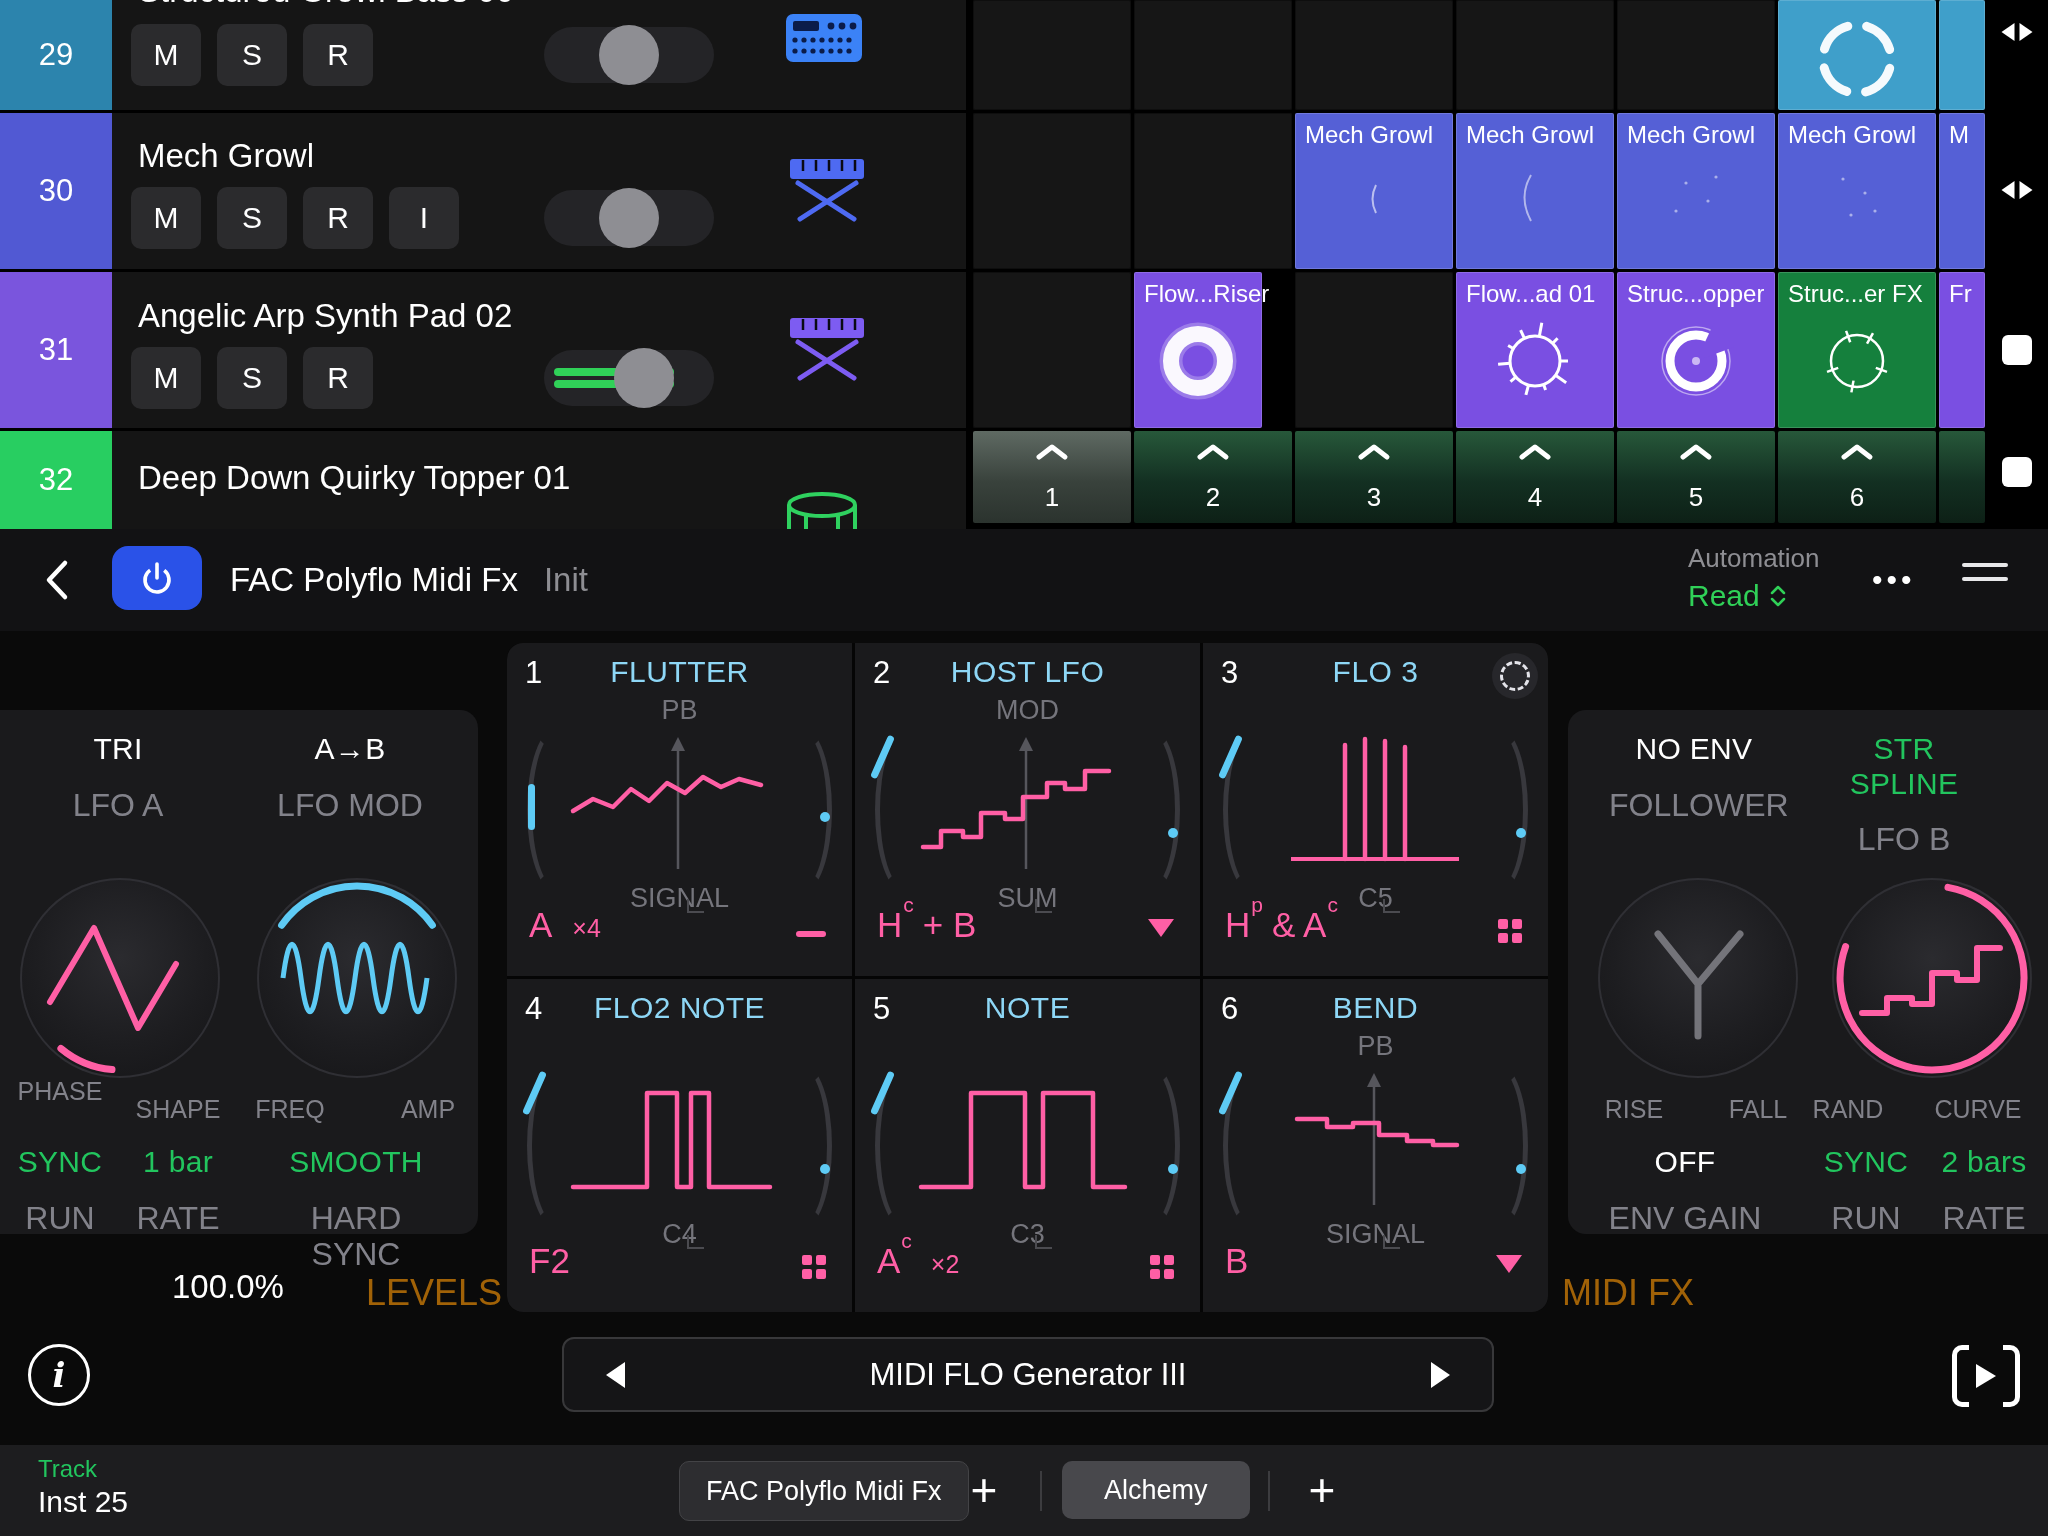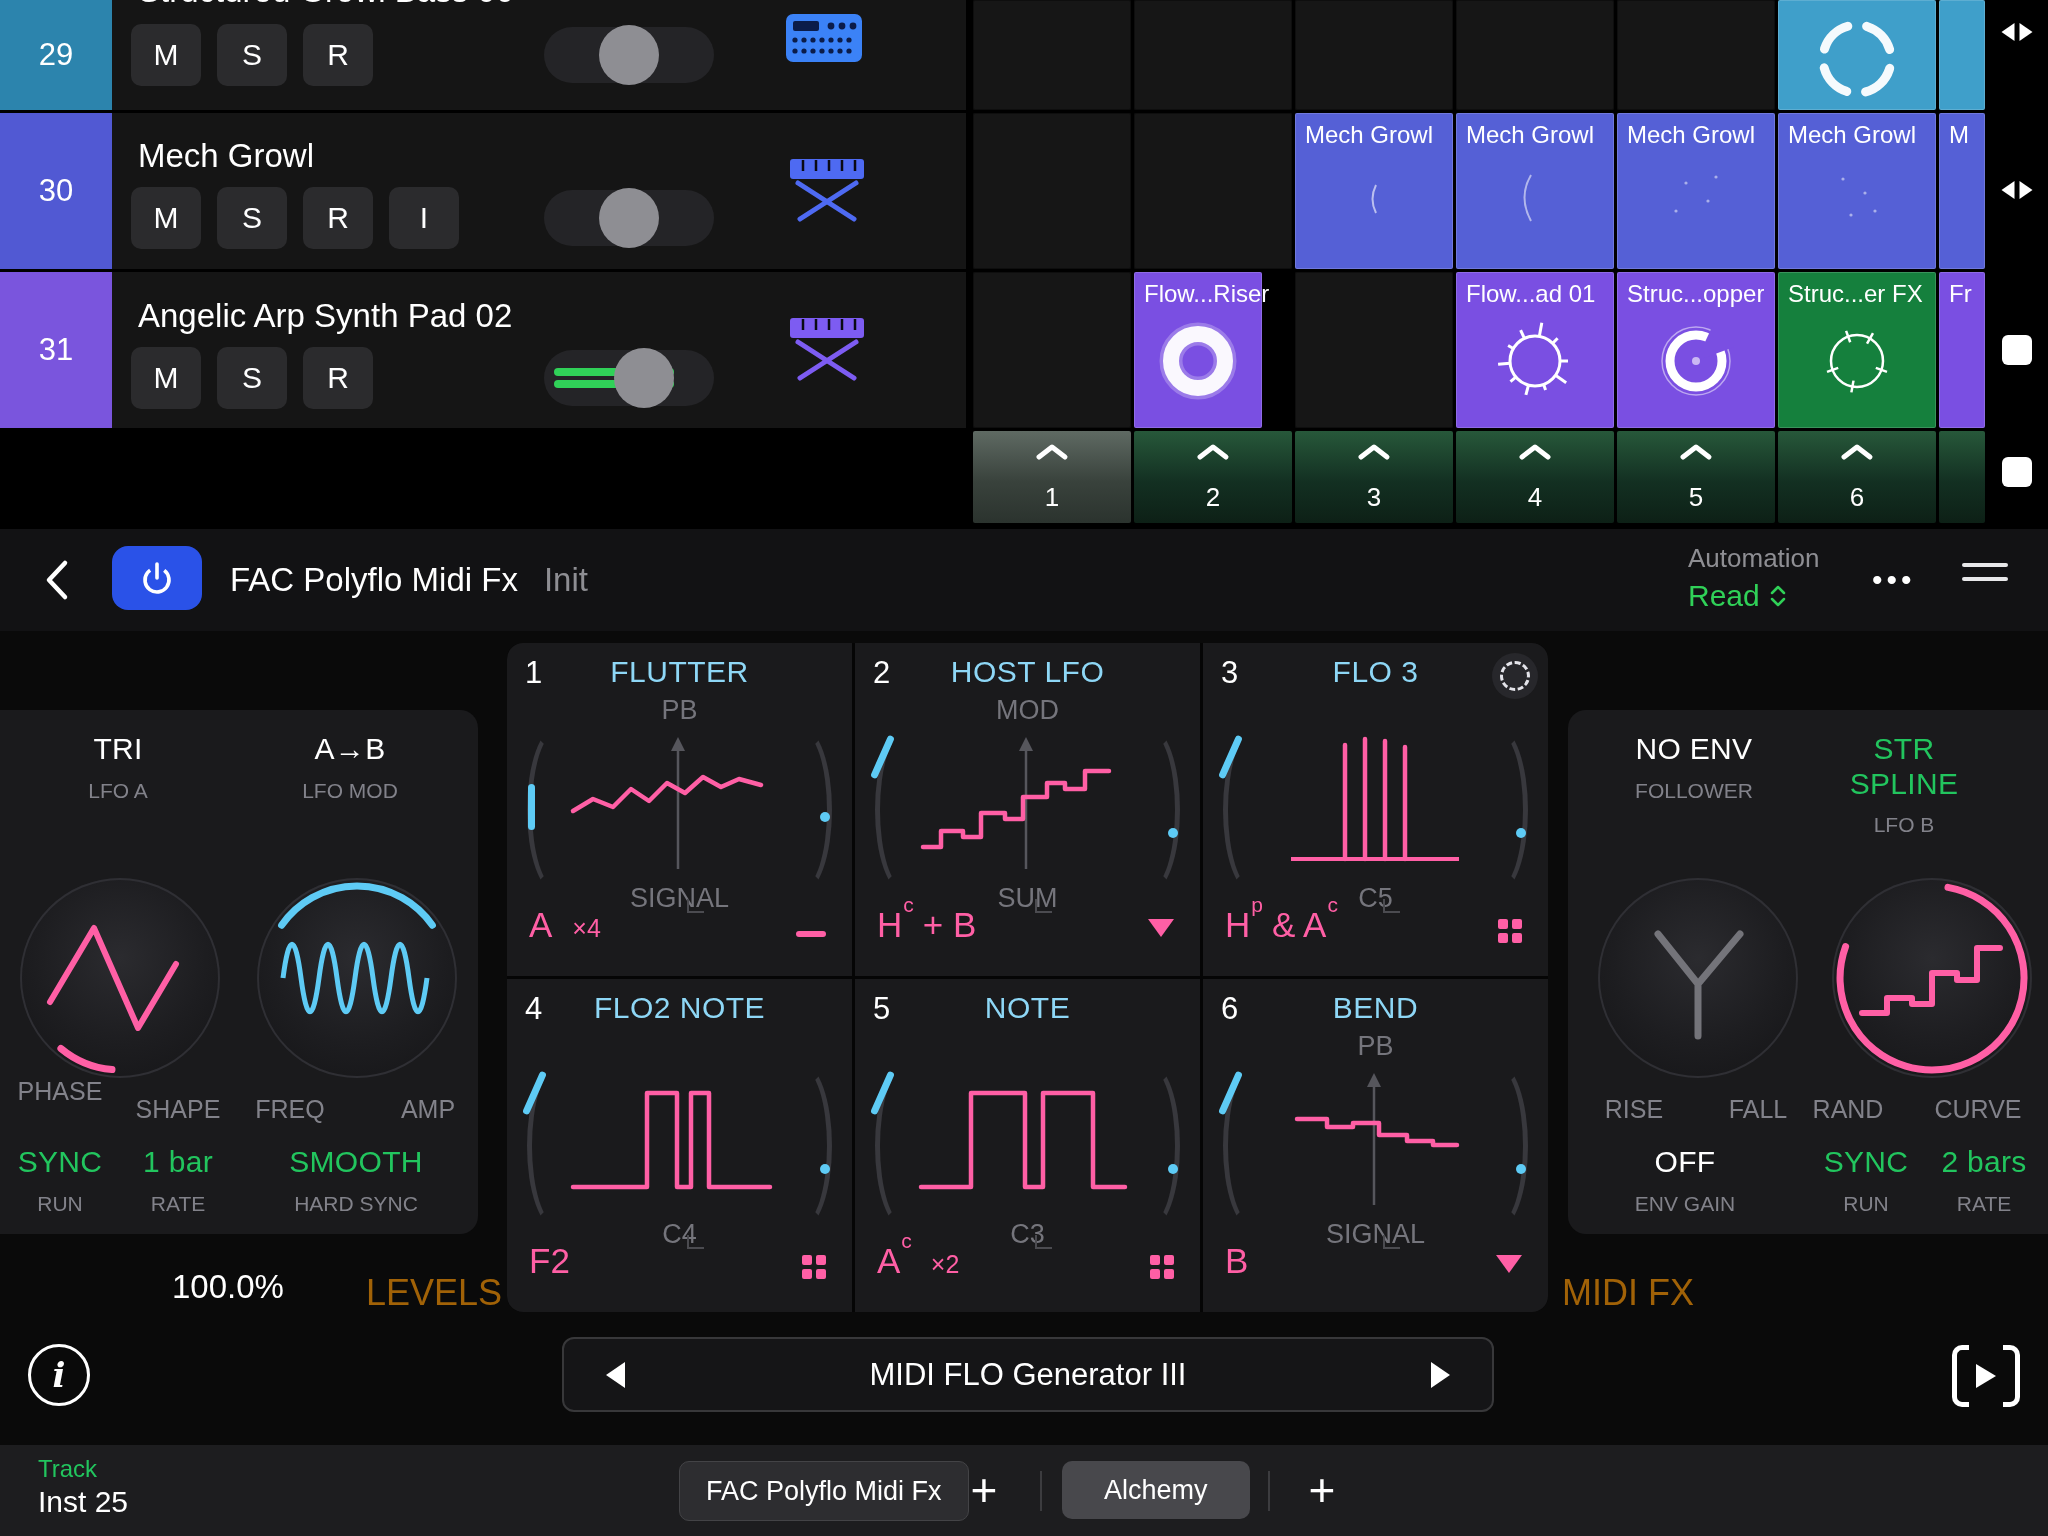--- a/index.html
+++ b/index.html
@@ -43,21 +43,21 @@
 .hamb{position:absolute;left:1962px;top:34px}
 .hamb i{display:block;width:46px;height:4px;background:#e8e8ea;border-radius:2px;margin-bottom:10px}
 
 .pbody{position:absolute;left:0;top:631px;width:2048px;height:814px;background:#0a0a0a}
 .panel{position:absolute;background:#1a1a1c;border-radius:18px}
 .knob{position:absolute;width:200px;height:200px;border-radius:50%;background:radial-gradient(circle at 50% 40%,#2b2b2f,#1d1d20 55%,#141416);box-shadow:inset 0 0 0 2px #2f2f34}
 .knob svg{position:absolute;inset:0}
 .param{position:absolute;text-align:center;width:170px;line-height:1.15}
 .param .v{display:block;font-size:30px;color:#fff;letter-spacing:.3px}
 .param .v.pink{color:#22c55e}
-.param .l{display:block;font-size:21px;color:#82828a;margin-top:12px}
+.param .l{display:block;font-size:32px;color:#82828a;margin-top:20px}
 .klabel{position:absolute;font-size:25px;color:#82828a;transform:translateX(-50%);white-space:nowrap}
 .mods{position:absolute;left:507px;top:12px;width:1041px;height:669px;display:grid;grid-template-columns:345px 345px 345px;grid-template-rows:333px 333px;gap:3px;background:#050505;border-radius:16px;overflow:hidden}
 .mod{position:relative;background:#1a1a1c}
 .m-num{position:absolute;left:18px;top:12px;font-size:31px;color:#fff}
 .m-title{position:absolute;left:0;right:0;top:12px;text-align:center;font-size:30px;color:#8ed7f6;letter-spacing:.5px}
 .m-top{position:absolute;left:0;right:0;top:52px;text-align:center;font-size:27px;color:#75757c}
 .m-bottom{position:absolute;left:0;right:0;top:240px;text-align:center;font-size:27px;color:#75757c}
 .arc-l{position:absolute;left:20px;top:84px;width:50px;height:156px;border:5px solid transparent;border-left-color:#38383d;border-radius:50%}
 .arc-r{position:absolute;right:20px;top:84px;width:50px;height:156px;border:5px solid transparent;border-right-color:#38383d;border-radius:50%}
 .arc-bar{position:absolute;width:7px;height:46px;border-radius:4px;background:#5ecbf5;left:-1px;top:2px;transform:rotate(24deg)}
@@ -195,20 +195,32 @@
               <line x1="32" y1="7" x2="32" y2="18"></line>
               <line x1="45" y1="7" x2="45" y2="18"></line>
               <line x1="58" y1="7" x2="58" y2="18"></line>
               <line x1="71" y1="7" x2="71" y2="18"></line>
             </g>
             <path d="M14,30 L70,66 M72,30 L16,66" stroke="#7d5cf2" stroke-width="5" stroke-linecap="round" fill="none"></path>
           </svg>
       </div>
     </div>
 
+    <div class="track-row" style="top:431px;height:98px">
+      <div class="tstrip" style="background:#28ce61">
+          <span>32</span>
+        </div>
+      <div class="tname" style="top:28px">Deep Down Quirky Topper 01</div>
+      <div class="ticon" style="top:60px">
+        <svg width="76" height="60" viewBox="0 0 76 60">
+            <ellipse cx="38" cy="14" rx="33" ry="11" fill="none" stroke="#2fd15f" stroke-width="4"></ellipse>
+            <path d="M5,14 V42 M71,14 V42 M22,22 V50 M54,22 V50" stroke="#2fd15f" stroke-width="4" fill="none"></path>
+          </svg>
+      </div>
+    </div>
 
     <div class="cellgrid">
 
       <div class="cell empty" style="left:0;top:0;width:158px;height:110px"></div>
       <div class="cell empty" style="left:161px;top:0;width:158px;height:110px"></div>
       <div class="cell empty" style="left:322px;top:0;width:158px;height:110px"></div>
       <div class="cell empty" style="left:483px;top:0;width:158px;height:110px"></div>
       <div class="cell empty" style="left:644px;top:0;width:158px;height:110px"></div>
       <div class="cell clip" style="left:805px;top:0;width:158px;height:110px;background:#3f9fca">
         <svg class="clipgfx" width="160" height="104" viewBox="0 0 160 104">

